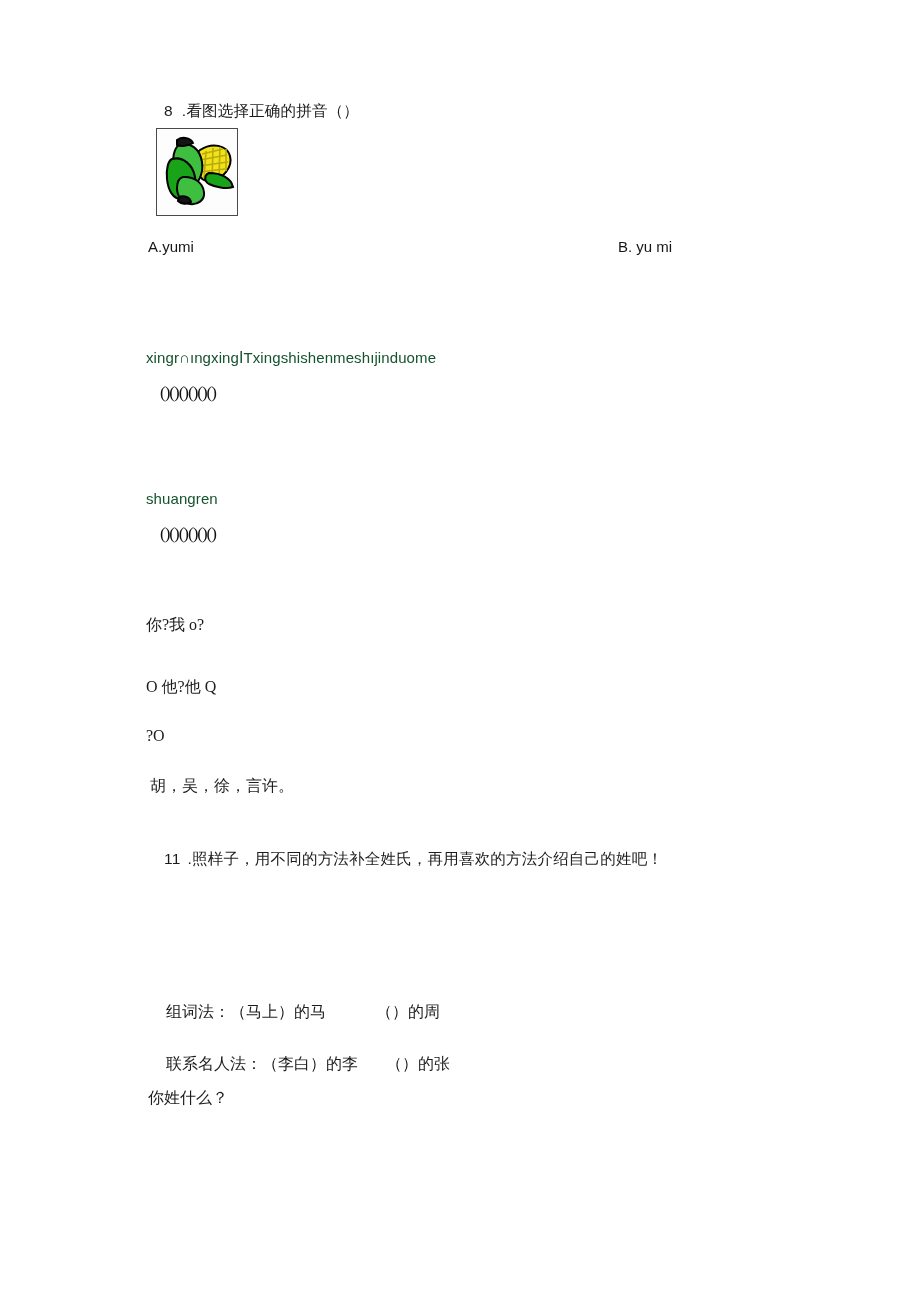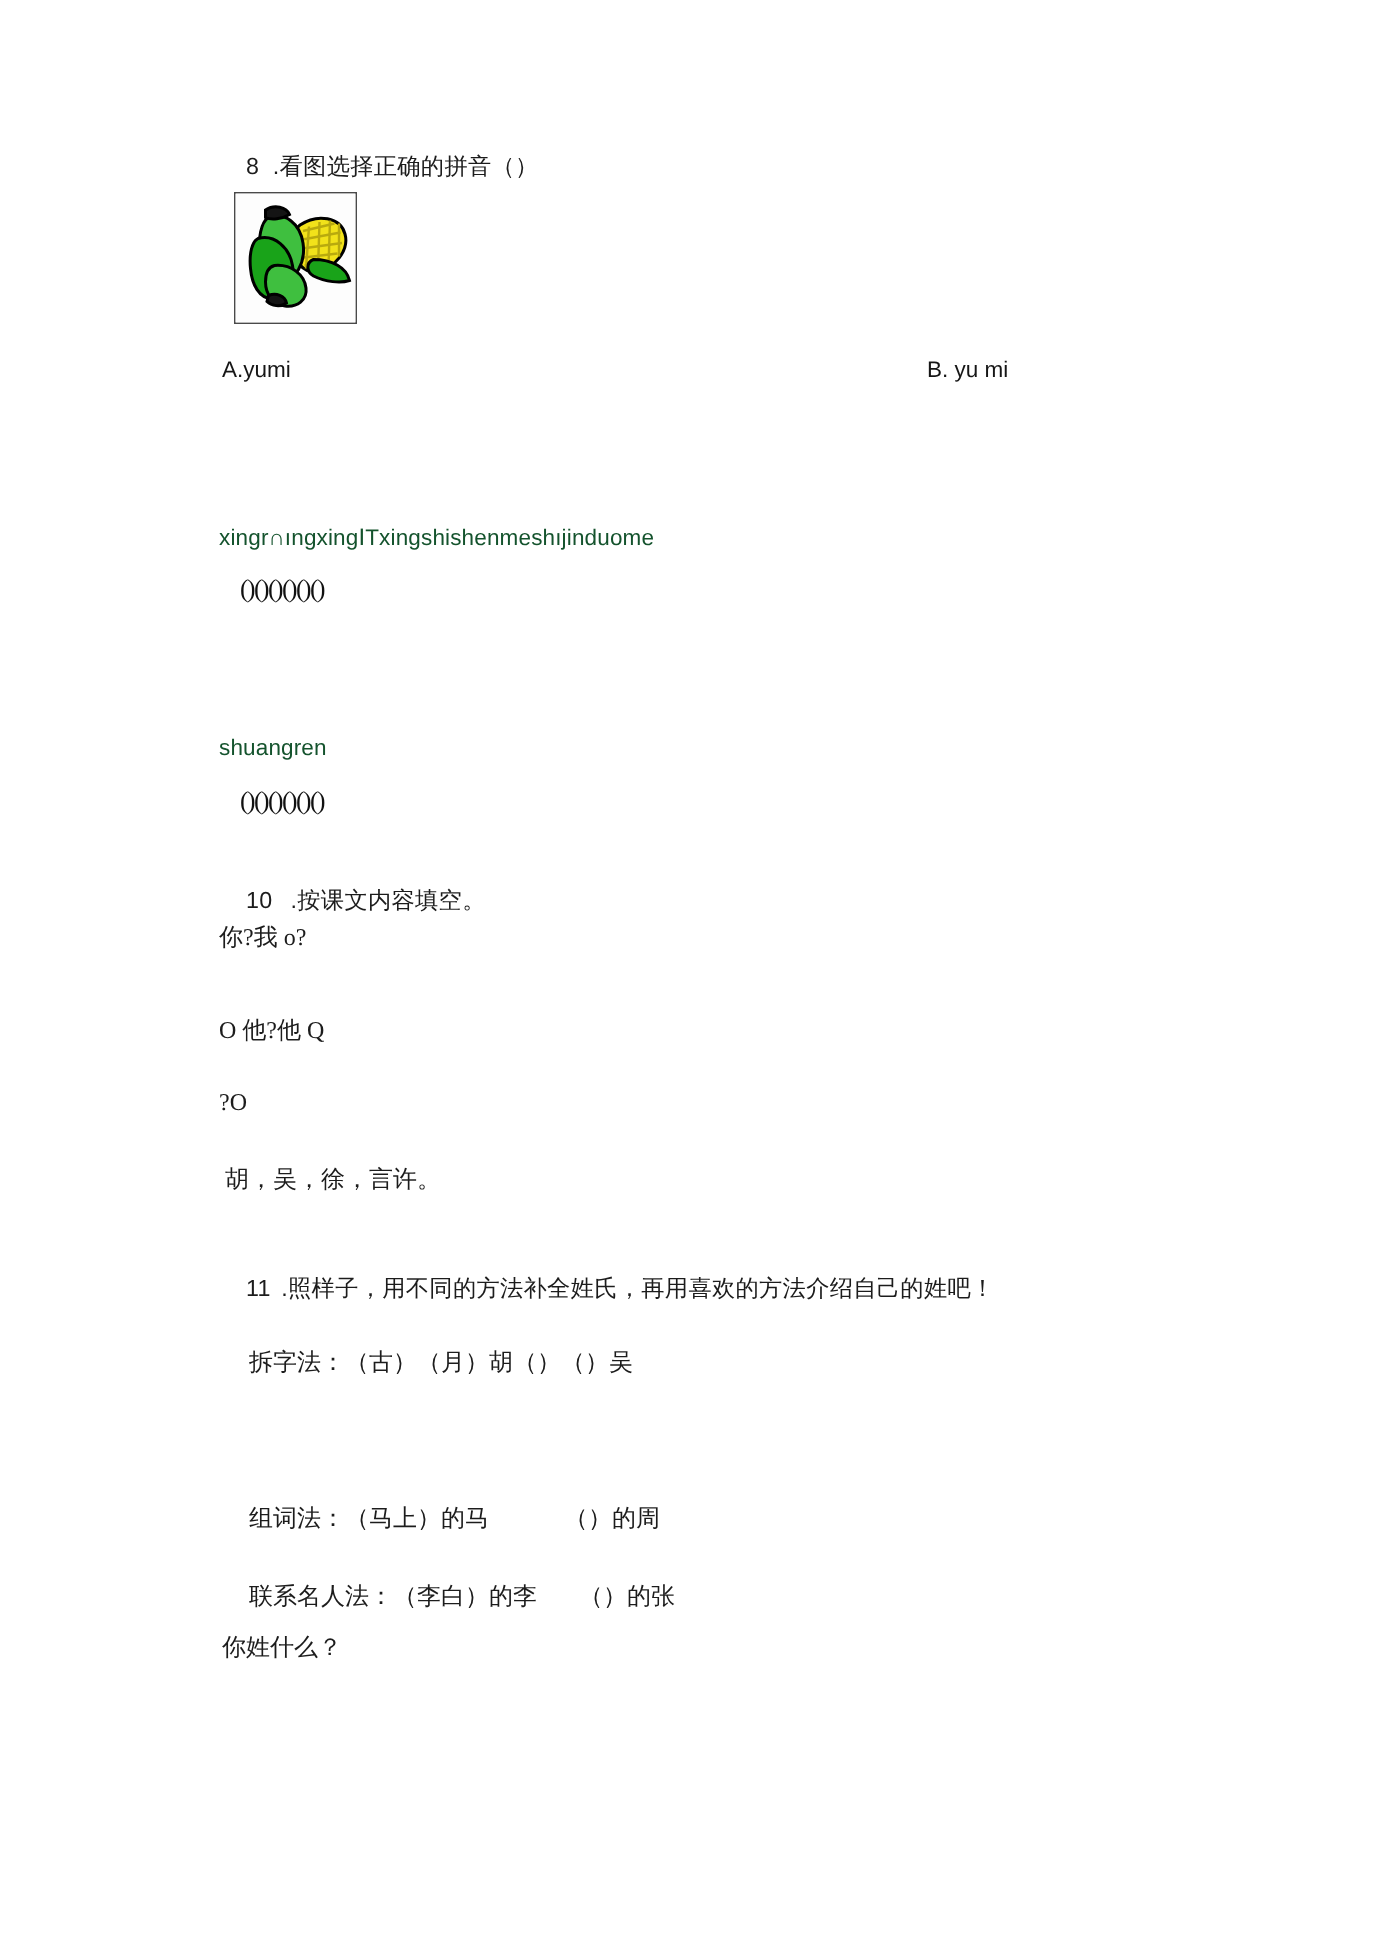--- a/index.html
+++ b/index.html
@@ -122,36 +122,30 @@
 
   <div class="abs latin" style="left:146px; top:337px;">xingr∩ıngxingⅠTxingshishenmeshıjinduome</div>
 
   <div class="abs paren-row" style="left:160px; top:383px;">()()()()()()</div>
 
 
   <div class="abs latin" style="left:146px; top:478px;">shuangren</div>
 
   <div class="abs paren-row" style="left:160px; top:524px;">()()()()()()</div>
 
-  <div class="abs q-head" style="left:146px; top:572px;">
-    <span class="num">10</span><span style="display:inline-block;width:12px;"></span><span>.</span><span class="cn-head">按课文内容填空。</span>
-  </div>
 
   <div class="abs cn" style="left:146px; top:615px;">你?我 o?</div>
   <div class="abs cn" style="left:146px; top:677px;">O 他?他 Q</div>
   <div class="abs cn" style="left:146px; top:727px;">?O</div>
   <div class="abs cn" style="left:150px; top:776px;">胡，吴，徐，言许。</div>
 
   <div class="abs q-head" style="left:146px; top:831px;">
     <span class="num">11</span><span style="display:inline-block;width:7px;"></span><span>.</span><span class="cn-head">照样子，用不同的方法补全姓氏，再用喜欢的方法介绍自己的姓吧！</span>
   </div>
 
-  <div class="abs cn" style="left:150px; top:880px;">
-    <span>拆字法：</span><span>（古）（月）胡</span><span>（）（）吴</span>
-  </div>
 
 
   <div class="abs cn" style="left:150px; top:984px;">
     <span>组词法：</span><span>（马上）的马</span><span style="display:inline-block;width:50px;"></span><span>（）的周</span>
   </div>
 
   <div class="abs cn" style="left:150px; top:1036px;">
     <span>联系名人法：</span><span>（李白）的李</span><span style="display:inline-block;width:28px;"></span><span>（）的张</span>
   </div>
 

